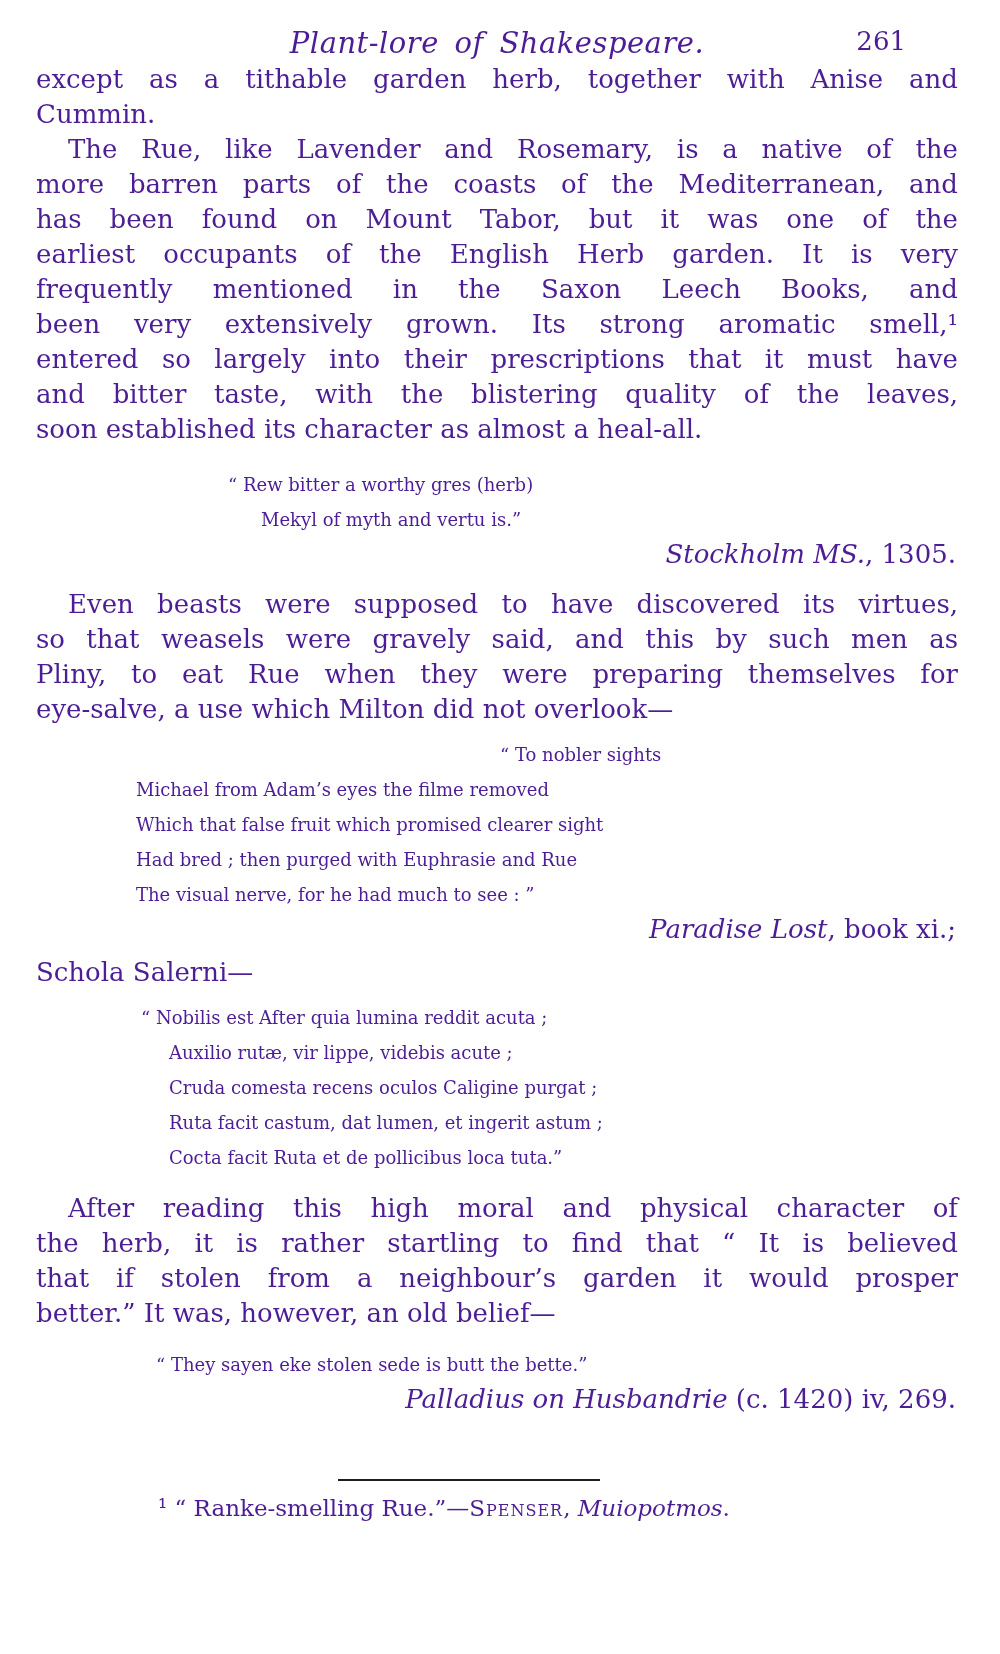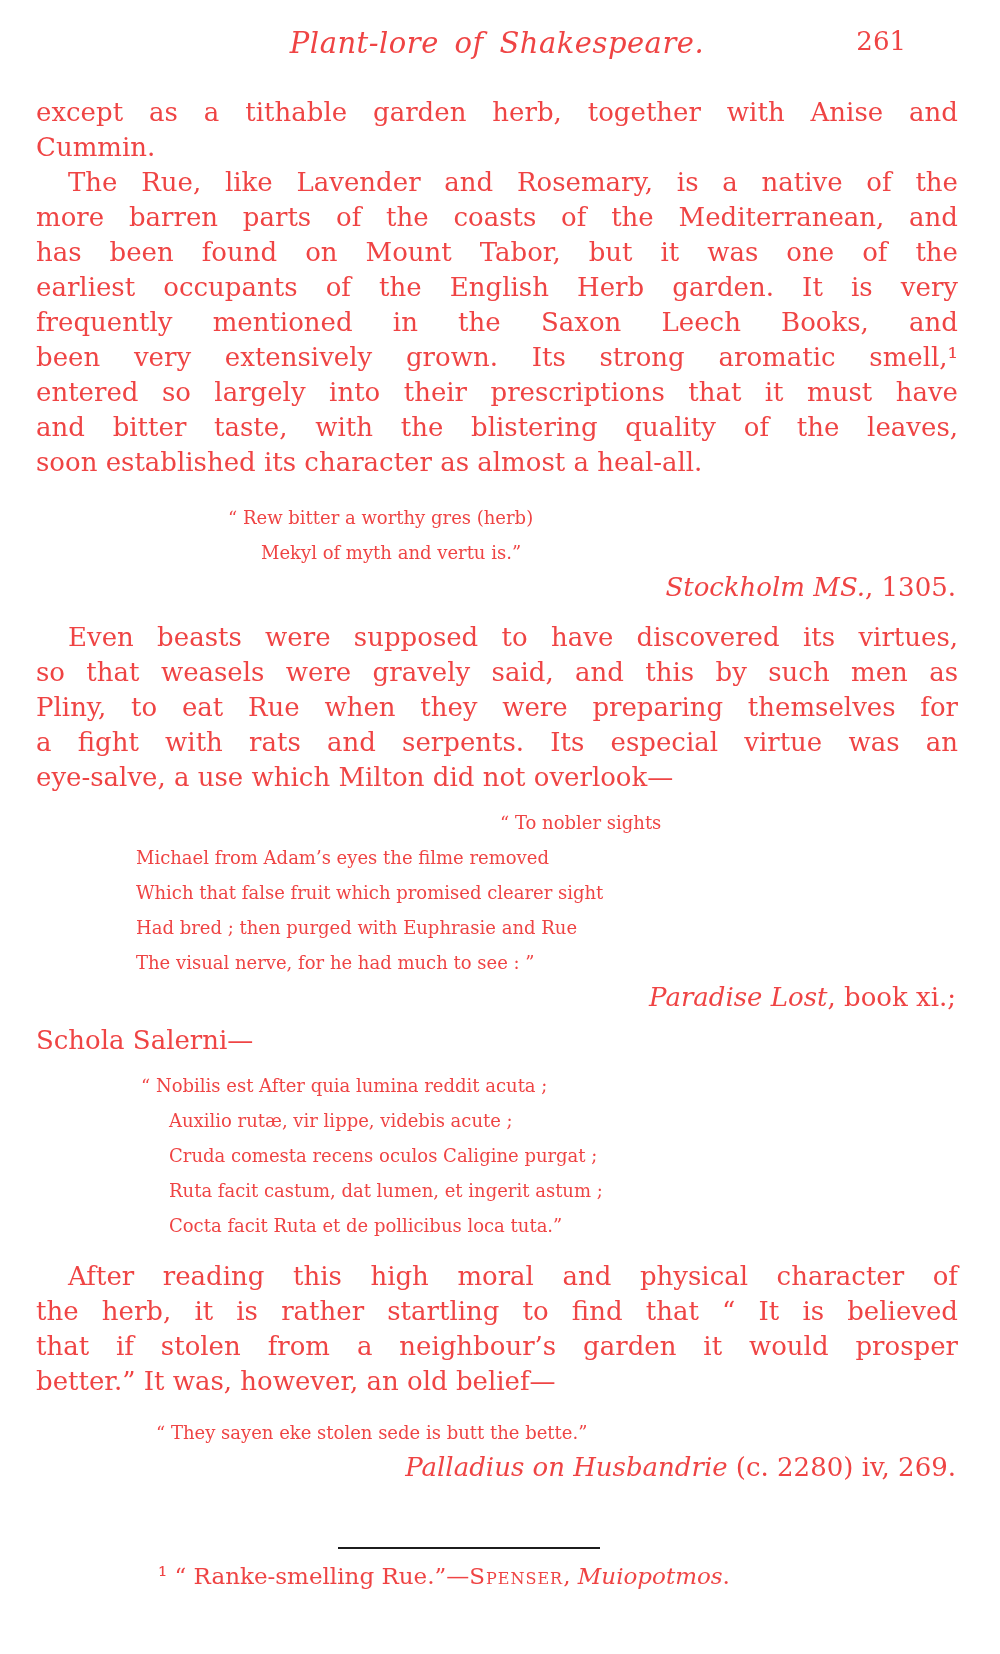--- a/index.html
+++ b/index.html
@@ -6,21 +6,21 @@
   html, body { margin: 0; padding: 0; }
   body {
     width: 1000px; height: 1654px;
     background: #ffffff;
     font-family: "DejaVu Serif", "Liberation Serif", serif;
   }
   .page {
     position: relative;
     width: 1000px; height: 1654px;
     overflow: hidden;
-    color: #ef4444;
+    color: #4c1d95;
     background: #ffffff;
   }
   .inner { padding: 0 42px 0 36px; }
 
   
   .pagehead { position: relative; padding-top: 26px; height: 62px; }
   .pagehead .title {
     text-align: center; font-style: italic;
     font-size: 29px; letter-spacing: 0.5px;
     word-spacing: 6px;
@@ -31,21 +31,21 @@
   }
 
   
   .bodyline {
     font-size: 26px; line-height: 35px;
     text-align: justify; text-align-last: justify;
   }
   .bodyline.last { text-align-last: left; }
   .bodyline.ind { padding-left: 32px; }
 
-  .block-p1 { margin-top: 33px; }
+  .block-p1 { }
 
   
   .verse { font-size: 18px; line-height: 35px; }
   .vline { white-space: nowrap; }
 
   .q-stockholm { margin: 20px 0 0 192px; }
   .q-stockholm .cont { padding-left: 33px; }
 
   .q-milton { margin: 10px 0 0 100px; }
   .q-milton .opening { padding-left: 364px; }
@@ -108,21 +108,20 @@
     <div class="verse q-stockholm">
       <div class="vline">“ Rew bitter a worthy gres (herb)</div>
       <div class="vline cont">Mekyl of myth and vertu is.”</div>
     </div>
     <div class="attrib"><span class="it">Stockholm MS.</span><span>, 1305.</span></div>
 
     <div class="block-p3">
       <div class="bodyline ind">Even beasts were supposed to have discovered its virtues,</div>
       <div class="bodyline">so that weasels were gravely said, and this by such men as</div>
       <div class="bodyline">Pliny, to eat Rue when they were preparing themselves for</div>
-      <div class="bodyline">a fight with rats and serpents.  Its especial virtue was an</div>
       <div class="bodyline last">eye-salve, a use which Milton did not overlook—</div>
     </div>
 
     <div class="verse q-milton">
       <div class="vline opening">“ To nobler sights</div>
       <div class="vline">Michael from Adam’s eyes the filme removed</div>
       <div class="vline">Which that false fruit which promised clearer sight</div>
       <div class="vline">Had bred ; then purged with Euphrasie and Rue</div>
       <div class="vline">The visual nerve, for he had much to see : ”</div>
     </div>
@@ -143,20 +142,20 @@
     <div class="block-p5">
       <div class="bodyline ind">After reading this high moral and physical character of</div>
       <div class="bodyline">the herb, it is rather startling to find that “ It is believed</div>
       <div class="bodyline">that if stolen from a neighbour’s garden it would prosper</div>
       <div class="bodyline last">better.”   It was, however, an old belief—</div>
     </div>
 
     <div class="verse q-palladius">
       <div class="vline">“ They sayen eke stolen sede is butt the bette.”</div>
     </div>
-    <div class="attrib"><span class="it">Palladius on Husbandrie</span><span> (c. 2280) iv, 269.</span></div>
+    <div class="attrib"><span class="it">Palladius on Husbandrie</span><span> (c. 1420) iv, 269.</span></div>
 
     <div class="rule"></div>
 
     <div class="footnote"><span>¹ </span><span>“ Ranke-smelling Rue.”—</span><span class="sc">Spenser</span><span>, </span><span class="it">Muiopotmos</span><span>.</span></div>
 
   </div>
 </div>
 
 </body></html>

